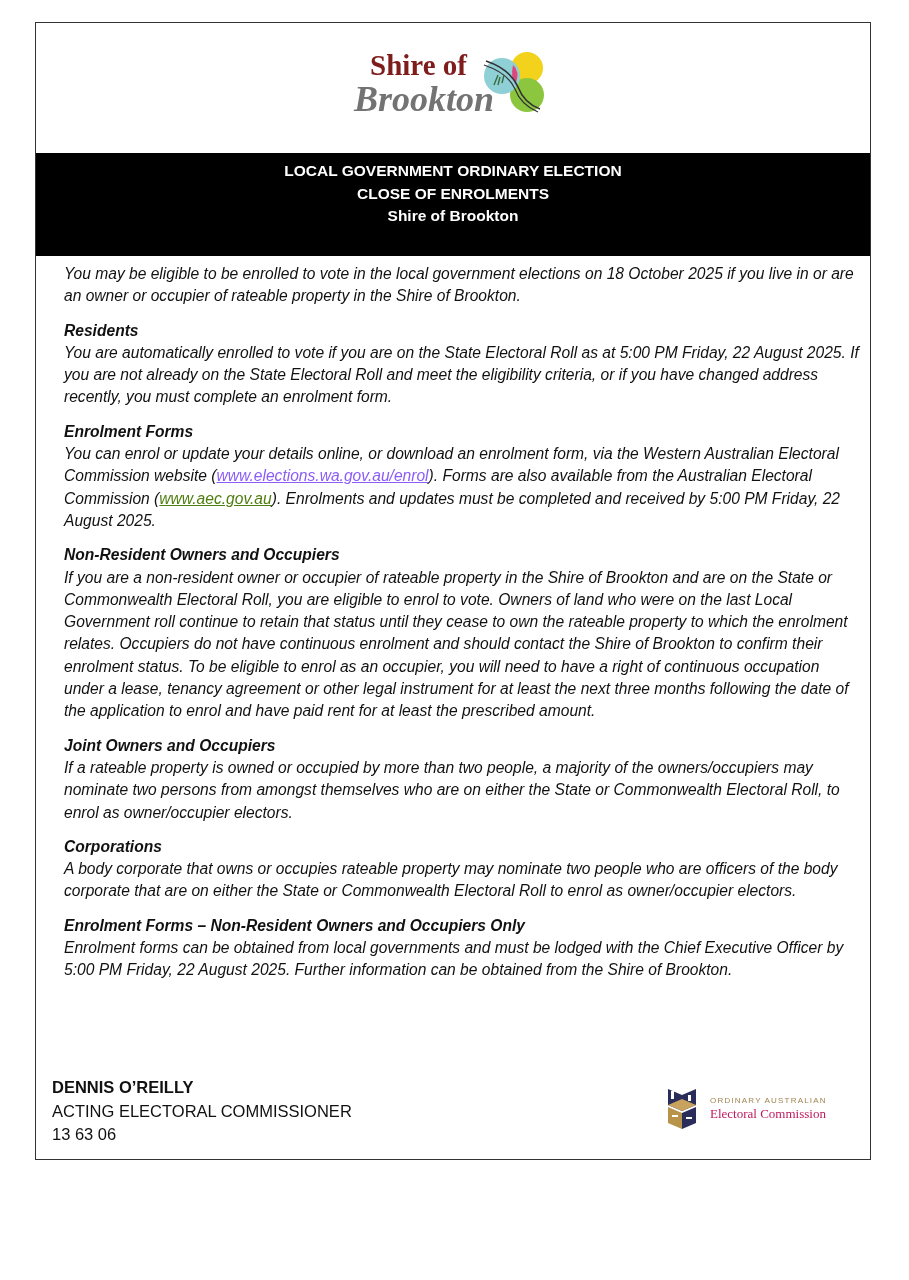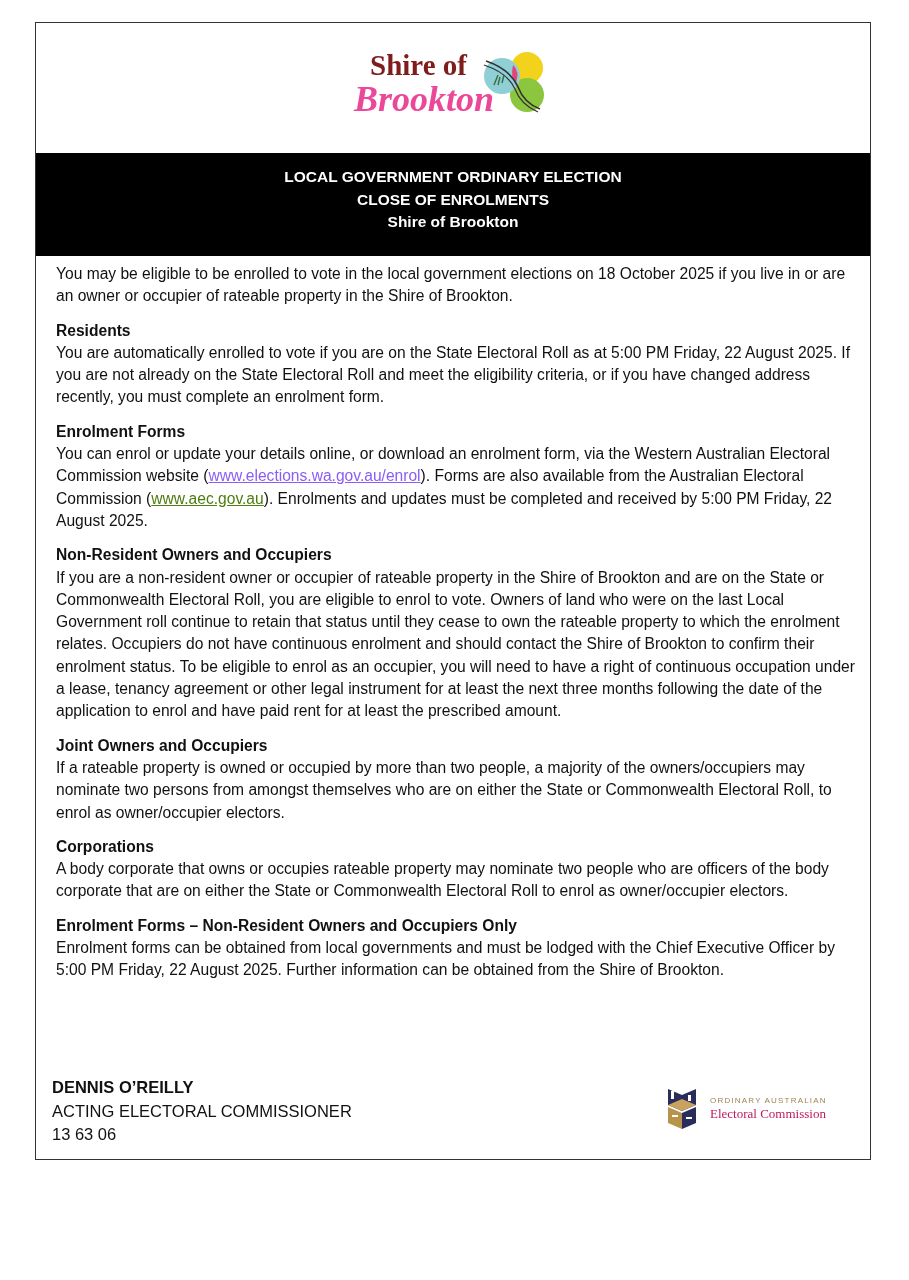--- a/index.html
+++ b/index.html
@@ -20,37 +20,37 @@
     position: absolute; left: 318px; top: 26px; width: 200px; height: 70px;
   }
   .shire-logo .line1 {
     position: absolute; left: 16px; top: 0px;
     font-family: "Liberation Serif", serif; font-weight: bold;
     font-size: 29px; color: #7f1d1d; letter-spacing: 0px;
   }
   .shire-logo .line2 {
     position: absolute; left: 0px; top: 29px;
     font-family: "Liberation Serif", serif; font-weight: bold; font-style: italic;
-    font-size: 36px; color: #ec4899;
+    font-size: 36px; color: #737373;
   }
   .shire-logo svg { position: absolute; left: 126px; top: 0px; }
 
   .banner {
     position: absolute; left: 0; top: 130px; width: 100%; height: 103px;
     background: #000000; color: #ffffff;
     text-align: center; font-weight: bold; font-size: 15.5px;
-    box-sizing: border-box; padding-top: 13px;
+    box-sizing: border-box; padding-top: 7px;
   }
   .banner div { line-height: 22.5px; }
 
   .content {
     position: absolute; left: 16px; top: 240px; width: 810px;
     font-size: 15.6px; line-height: 22.3px;
   }
-  .content p { margin: 0 0 12px 4px; }
+  .content p { margin: 0 0 12px 12px; font-style: italic; }
   .content .heading { font-weight: bold; display: block; }
   .link-blue { color: #8b5cf6; text-decoration: underline; }
   .link-plain { color: #4d7c0f; text-decoration: underline; }
 
   .signature {
     position: absolute; left: 16px; top: 1053px; font-size: 16.5px; line-height: 23.5px;
   }
   .signature .name { font-weight: bold; }
 
   .waec-logo {

